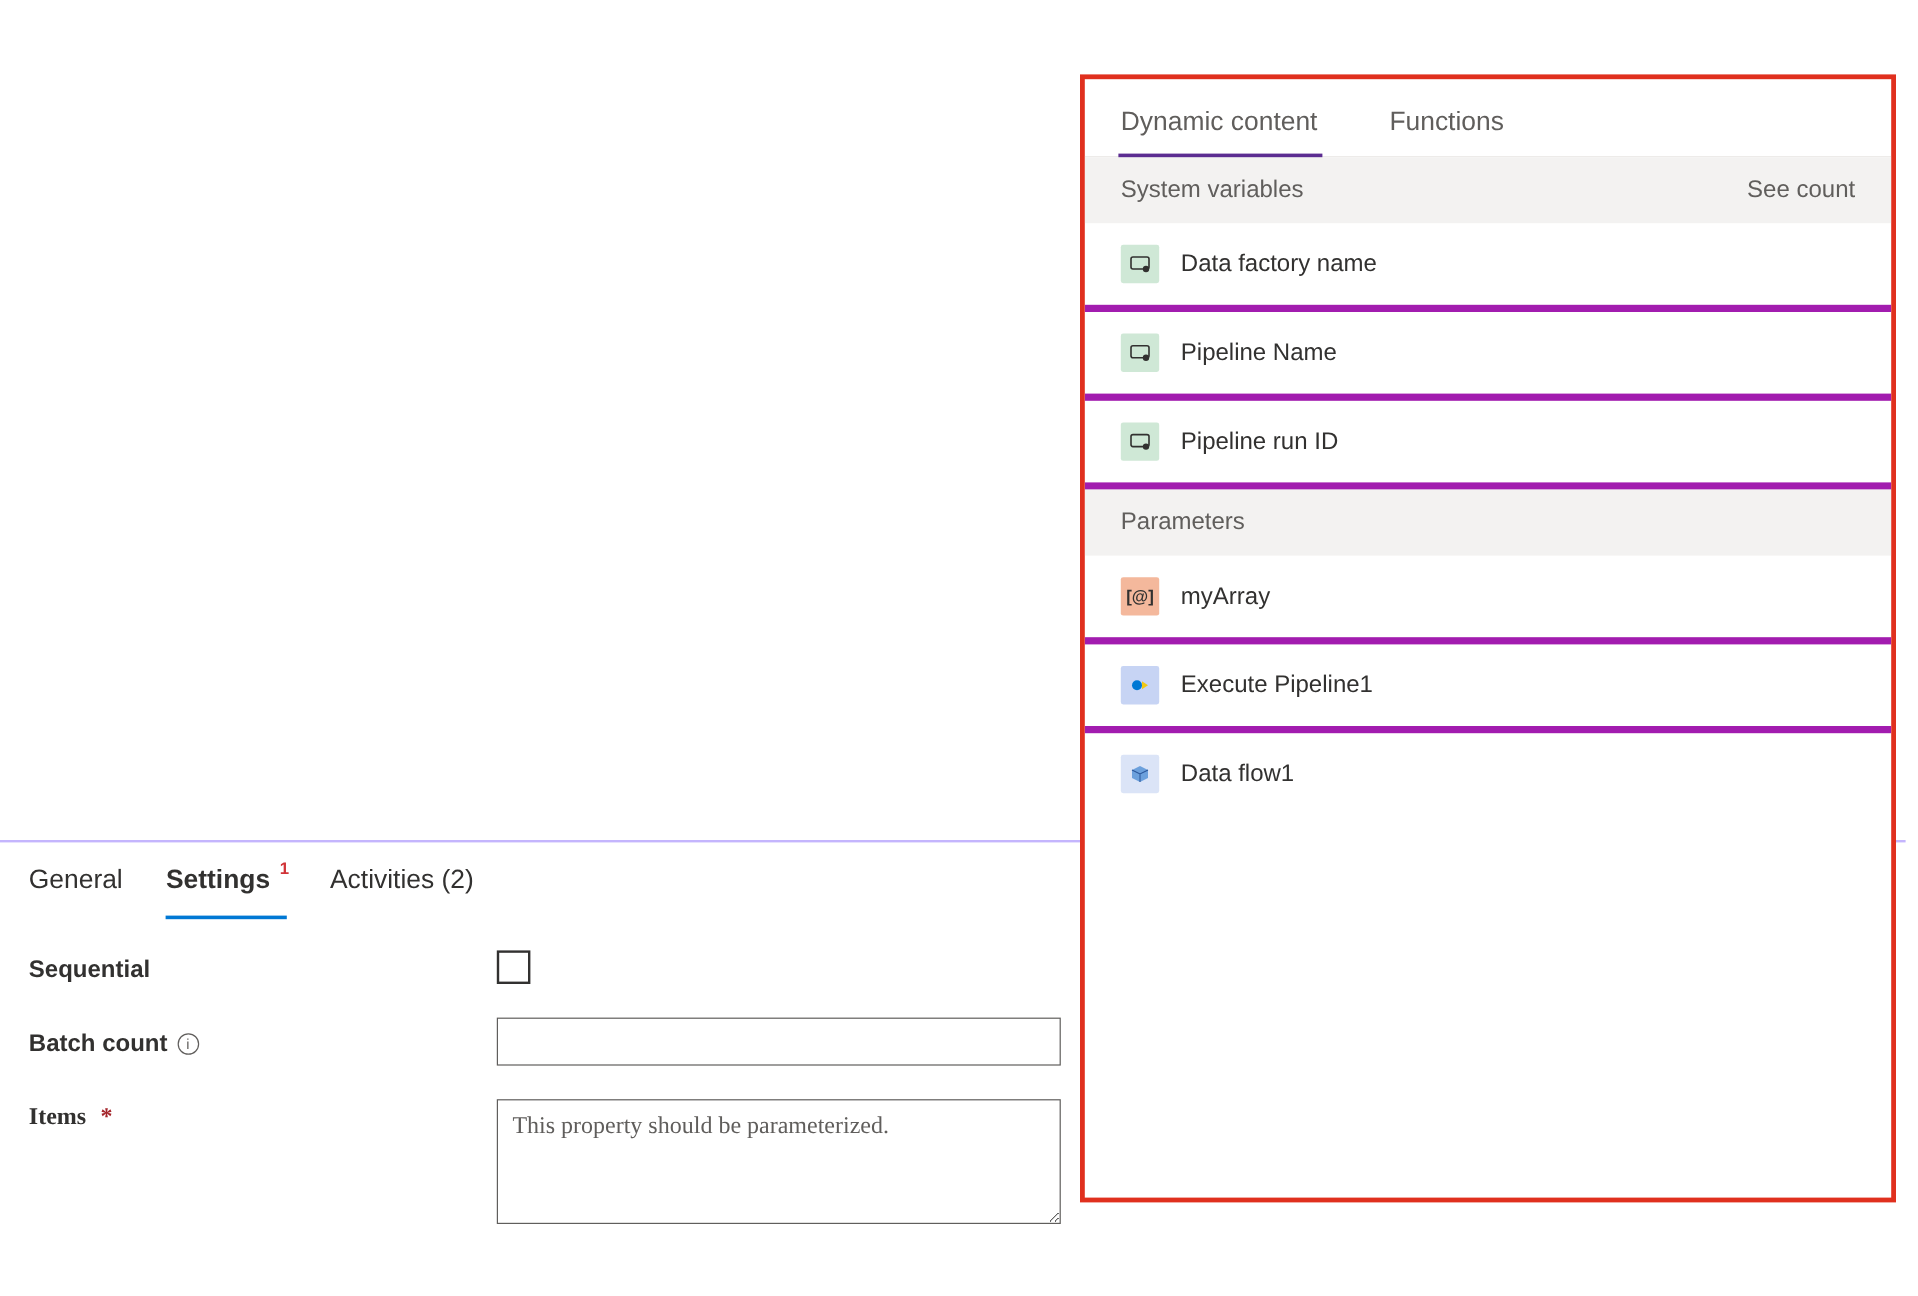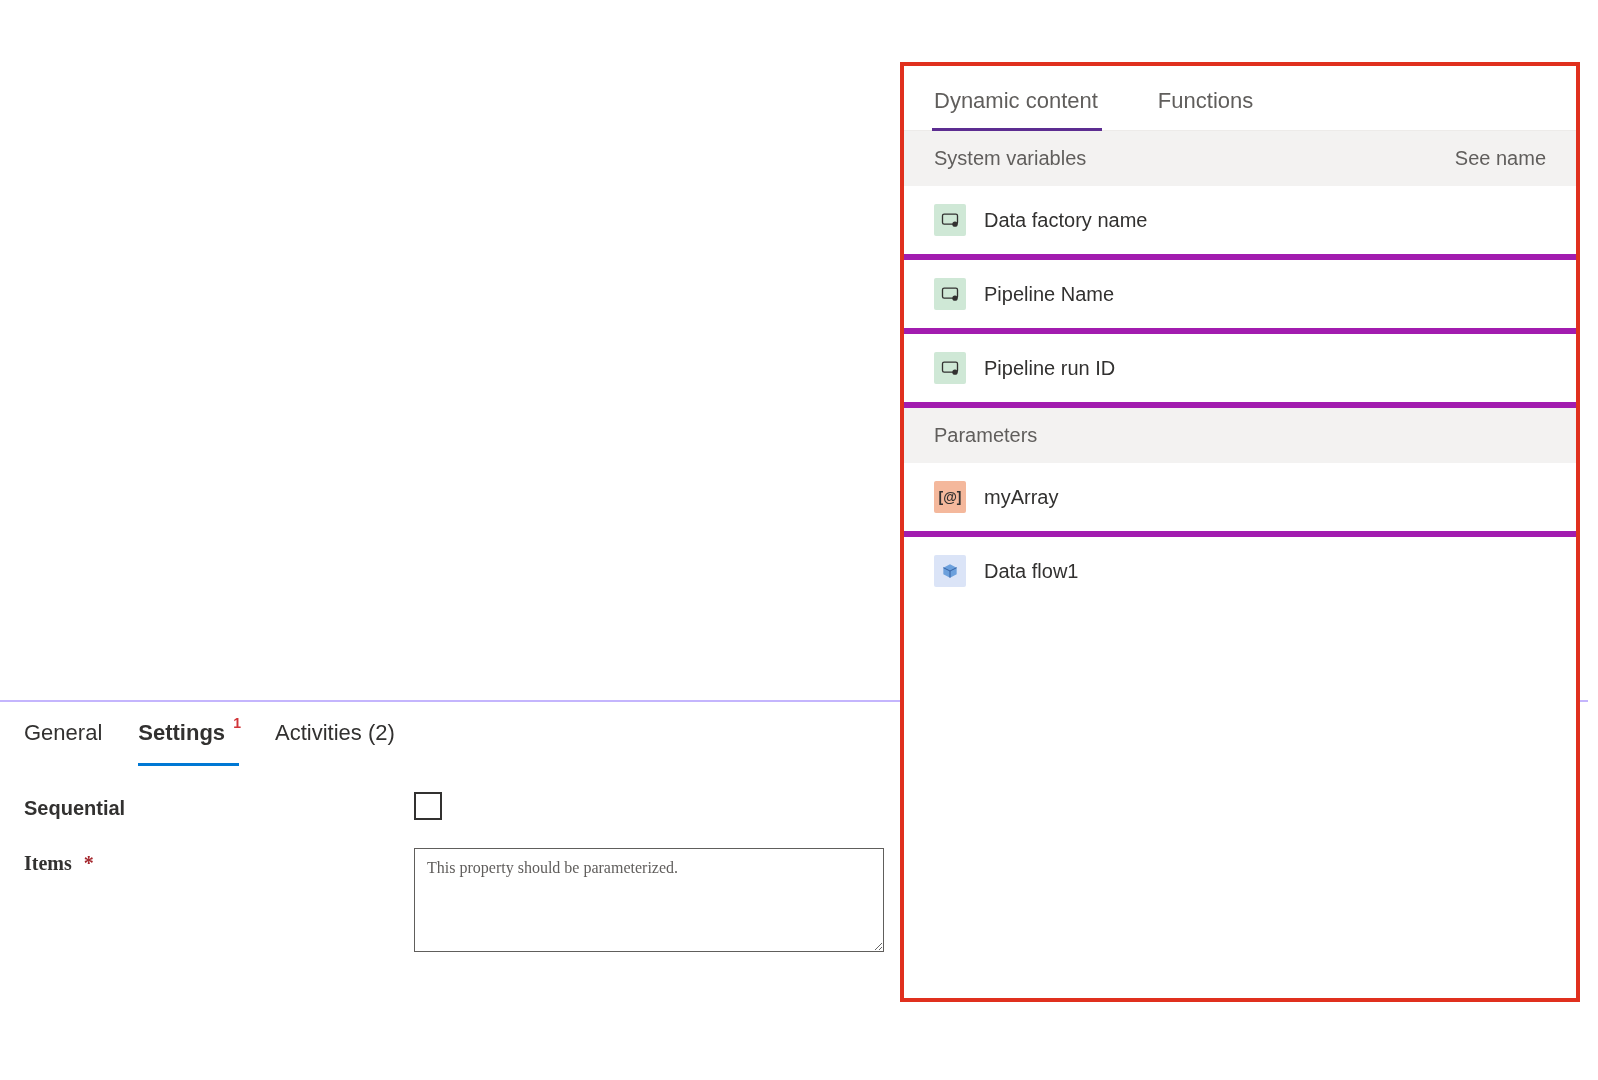--- a/index.html
+++ b/index.html
@@ -113,21 +113,21 @@
       border: 1px solid #605e5c;
       padding: 6px 12px;
       font-size: 18px;
       font-family: inherit;
     }
     .textarea-input {
       width: 470px;
       height: 104px;
       border: 1px solid #605e5c;
       padding: 10px 12px;
-      font-size: 16px;
+      font-size: 20px;
       font-family: inherit;
       resize: both;
       color: #605e5c;
     }
     .textarea-input::placeholder {
       color: #605e5c;
     }
     .thunderbolt-btn {
       margin-left: 12px;
       width: 40px;
@@ -257,20 +257,27 @@
     </div>
 
     <div class="settings-form">
       <div class="form-row">
         <div class="form-label">
           <span>Sequential</span>
         </div>
         <div class="checkbox"></div>
       </div>
 
+      <div class="form-row">
+        <div class="form-label">
+          <span>Batch count</span>
+          <span class="info-icon">i</span>
+        </div>
+        <input type="text" class="text-input" value="" style="">
+      </div>
 
       <div class="form-row top">
         <div class="form-label">
           <span>Items</span>
           <span class="req">*</span>
         </div>
         <textarea class="textarea-input" placeholder="This property should be parameterized." style=""></textarea>
         <div class="thunderbolt-btn">
           <svg viewBox="0 0 24 24">
             <path d="M7 2 L14 2 L11 10 L17 10 L8 22 L10 12 L5 12 Z" fill="none" stroke="#0078d4" stroke-width="1.5"></path>
@@ -287,21 +294,21 @@
           <span>Dynamic content</span>
           <div class="panel-tab-underline"></div>
         </div>
         <div class="panel-tab">
           <span>Functions</span>
         </div>
       </div>
 
       <div class="section-header">
         <span>System variables</span>
-        <span class="see-more">See name</span>
+        <span class="see-more">See count</span>
       </div>
       <div class="item-row">
         <div class="icon-box icon-sysvar">
           <svg width="20" height="20" viewBox="0 0 24 24">
               <rect x="3" y="5" width="18" height="12" rx="2" fill="none" stroke="#323130" stroke-width="1.6"></rect>
               <circle cx="18" cy="17" r="3.2" fill="#323130"></circle>
             </svg>
         </div>
         <span>Data factory name</span>
       </div>
@@ -328,20 +335,29 @@
         <span>Parameters</span>
       </div>
       <div class="item-row">
         <div class="icon-box icon-param">
           <span>[@]</span>
         </div>
         <span>myArray</span>
       </div>
 
       <div class="item-row">
+        <div class="icon-box icon-activity-blue">
+          <svg width="20" height="20" viewBox="0 0 24 24">
+              <circle cx="9" cy="12" r="5" fill="#0078d4"></circle>
+              <path d="M14 8 L20 12 L14 16 Z" fill="#f2c811"></path>
+            </svg>
+        </div>
+        <span>Execute Pipeline1</span>
+      </div>
+      <div class="item-row">
         <div class="icon-box icon-activity-lightblue">
           <svg width="20" height="20" viewBox="0 0 24 24">
               <path d="M4 8 L12 4 L20 8 L20 16 L12 20 L4 16 Z" fill="#6ca0dc"></path>
               <path d="M4 8 L12 12 L20 8 M12 12 L12 20" stroke="#2a5599" stroke-width="1" fill="none"></path>
             </svg>
         </div>
         <span>Data flow1</span>
       </div>
 
     </div>

